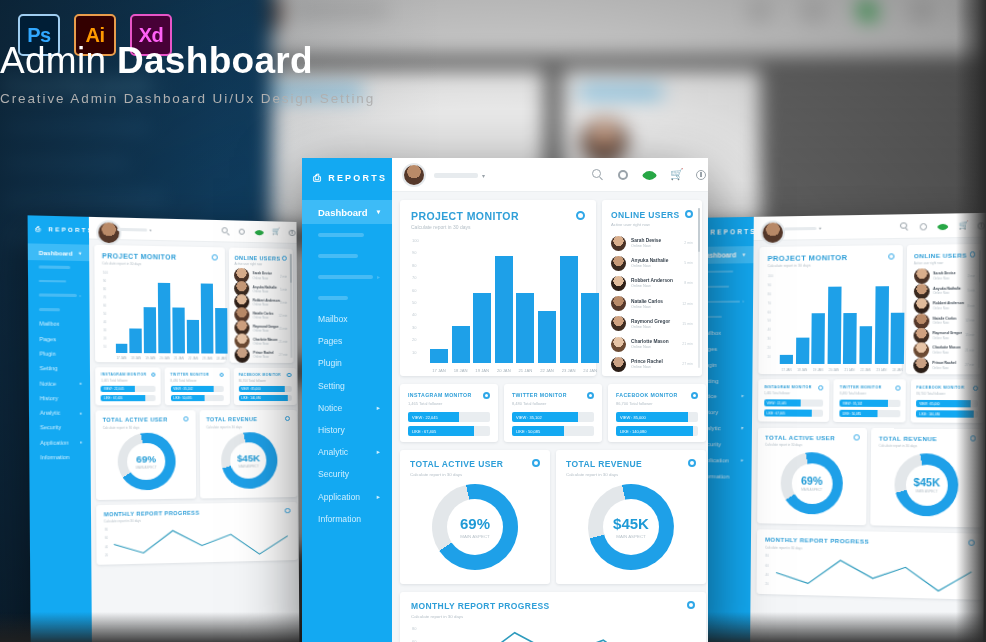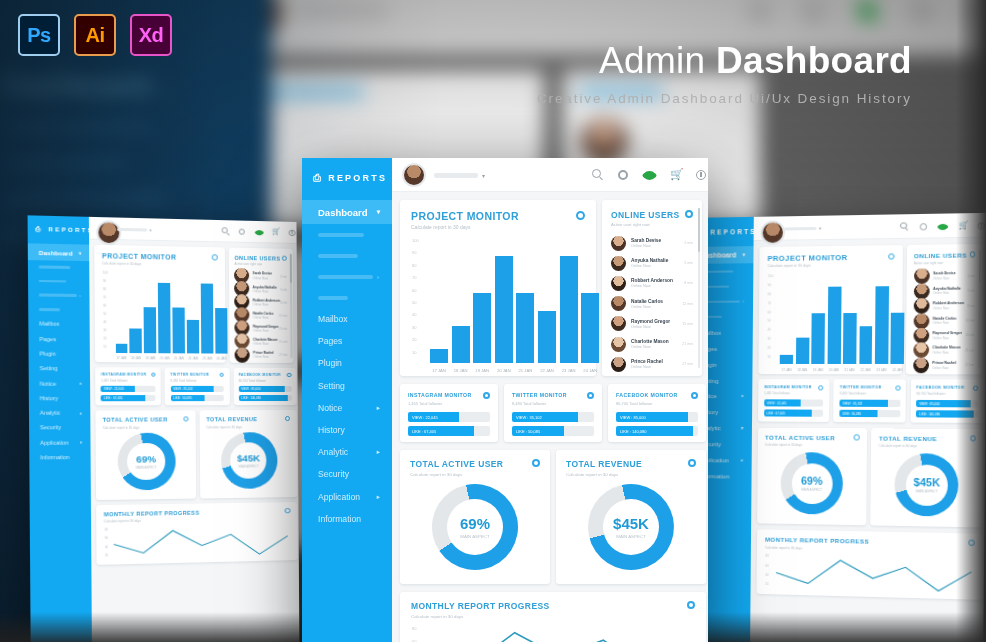--- a/index.html
+++ b/index.html
@@ -70,21 +70,21 @@
   .adobe-ico {
     width:42px; height:42px; border-radius:5px;
     display:flex; align-items:center; justify-content:center;
     font-weight:bold; font-size:20px; letter-spacing:-.5px;
   }
   .ico-ps { background:#001e36; border:2px solid #9fcdf0; color:#31a8ff; }
   .ico-ai { background:#330000; border:2px solid #e99d4c; color:#ff9a00; }
   .ico-xd { background:#470137; border:2px solid #e855c8; color:#ff61f6; }
 
   
-  .hero { position:absolute; left:0; top:40px; width:912px; text-align:right; z-index:40; }
+  .hero { position:absolute; left:0; top:40px; width:912px; text-align:left; z-index:40; }
   .hero h1 { font-size:37px; color:#ffffff; font-weight:400; letter-spacing:.3px; }
   .hero h1 b { font-weight:bold; }
   .hero p {
     margin-top:9px; font-size:13.5px; color:#b0b0b0; letter-spacing:1.9px; font-weight:400;
   }
 
   
   .mock {
     position:absolute;
     background:#f4f6f8;
@@ -206,21 +206,21 @@
 <div class="vignette"></div>
 
 <div class="adobe-row">
   <div class="adobe-ico ico-ps">Ps</div>
   <div class="adobe-ico ico-ai">Ai</div>
   <div class="adobe-ico ico-xd">Xd</div>
 </div>
 
 <div class="hero">
   <h1><span>Admin </span><b>Dashboard</b></h1>
-  <p>Creative Admin Dashboard Ui/Ux Design History</p>
+  <p>Creative Admin Dashboard Ui/Ux Design Setting</p>
 </div>
 
 <div class="mock" id="mock-left">
     <div class="sidebar" style="width:58.1px">
       <div class="brand" style="margin:9.0px 0 0 7.1px;font-size:5.8px">
         <span class="logo" style="font-size:6.5px">⎙</span>
         <span>REPORTS</span>
       </div>
       <div class="nav-item active" style="margin-top:10.3px;height:15.5px;padding:0 7.7px 0 10.3px;font-size:6.1px">
         <span>Dashboard</span>

